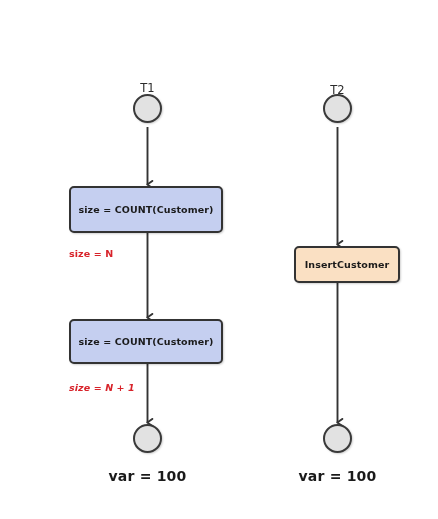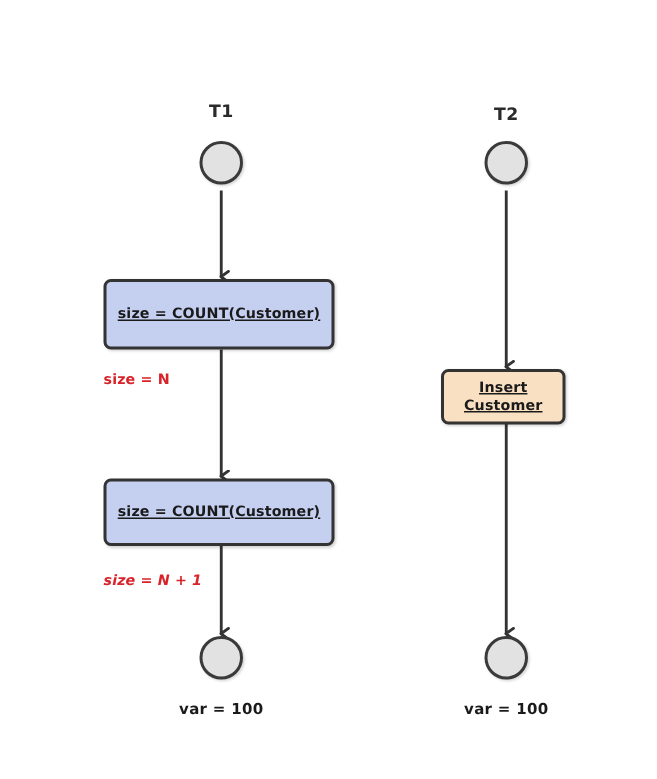--- a/index.html
+++ b/index.html
@@ -17,26 +17,27 @@
   }
   #diagram-canvas {
     position: absolute;
     inset: 0;
     width: 438px;
     height: 519px;
   }
   .lane-title {
     position: absolute;
     font-size: 11.5px;
-    font-weight: bold;
+    font-weight: normal;
     color: #2b2b2b;
     letter-spacing: 0.2px;
     white-space: nowrap;
     transform: translateX(-50%);
     text-align: center;
+    margin-top: 14px;
   }
   .node-box {
     position: absolute;
     box-sizing: border-box;
     border: 2px solid #333333;
     border-radius: 5px;
     display: flex;
     align-items: center;
     justify-content: center;
     text-align: center;
@@ -48,41 +49,40 @@
     box-shadow: 1px 1px 2px rgba(0,0,0,0.18);
   }
   .node-box.read-op {
     background: #c5cff0;
   }
   .node-box.write-op {
     background: #fae0c3;
   }
   .node-box .box-line {
     display: block;
-    text-decoration: underline;
   }
   .terminal-node {
     position: absolute;
     box-sizing: border-box;
     background: #e2e2e2;
     border: 2.5px solid #3a3a3a;
     border-radius: 50%;
     box-shadow: 1px 1px 2px rgba(0,0,0,0.18);
   }
   .edge-annotation {
     position: absolute;
     font-size: 9.5px;
     font-weight: bold;
     color: #d8232a;
     white-space: nowrap;
     letter-spacing: 0.1px;
   }
   .result-label {
     position: absolute;
-    font-size: 10px;
+    font-size: 14px;
     font-weight: bold;
     color: #1a1a1a;
     white-space: nowrap;
     letter-spacing: 0.2px;
     transform: translateX(-50%);
     text-align: right;
   }
 </style>
 </head>
 <body>
@@ -119,20 +119,20 @@
 <div class="edge-annotation" style="left:69px; top:382px;font-style:italic;">size = N + 1</div>
 
 <div class="terminal-node" style="left:133px; top:424px; width:29px; height:29px;"></div>
 
 <div class="result-label" style="left:147.5px; top:468px;">var = 100</div>
 
 <div class="lane-title" style="left:337.5px; top:69px;">T2</div>
 
 <div class="terminal-node" style="left:323px; top:94px; width:29px; height:29px;"></div>
 
-<div class="node-box write-op" style="left:294px; top:246px; width:83px; height:37px; flex-direction:column;">
+<div class="node-box write-op" style="left:294px; top:246px; width:106px; height:37px; flex-direction:row;">
   <span class="box-line">Insert</span>
   <span class="box-line">Customer</span>
 </div>
 
 <div class="terminal-node" style="left:323px; top:424px; width:29px; height:29px;"></div>
 
 <div class="result-label" style="left:337.5px; top:468px;">var = 100</div>
 
 </body></html>

